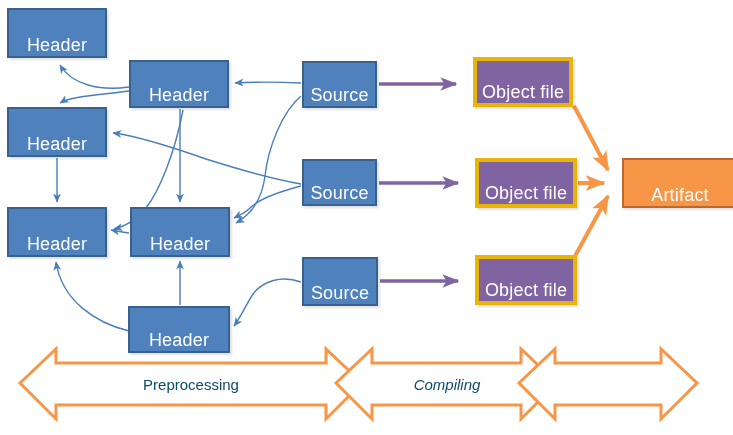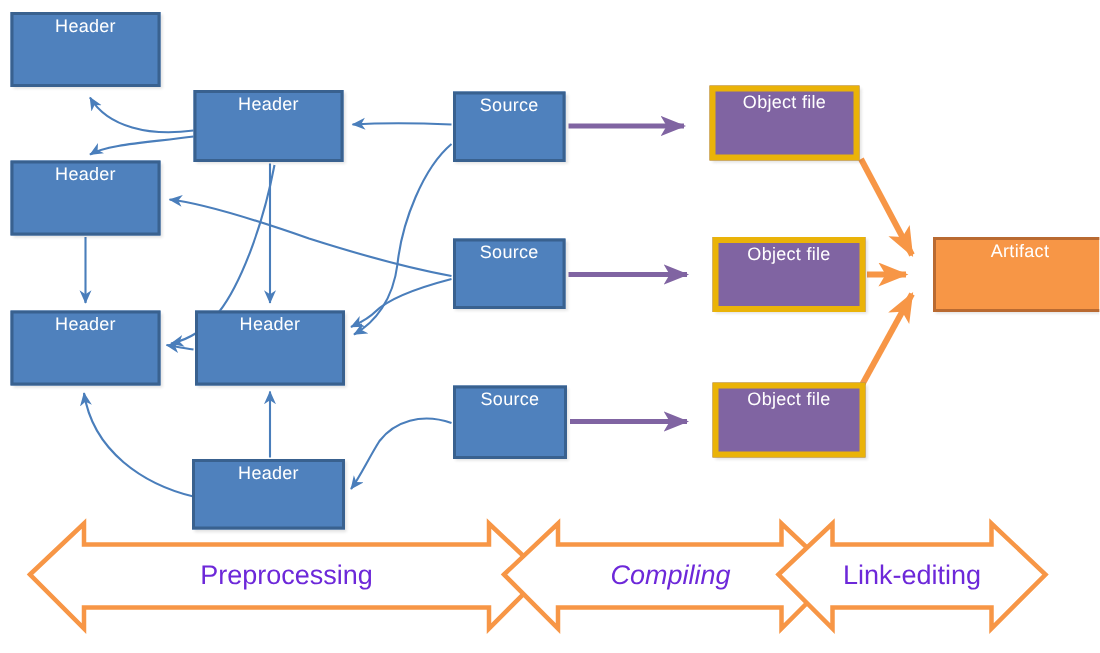--- a/index.html
+++ b/index.html
@@ -7,32 +7,32 @@
     position:relative;
     width:733px;height:435px;
     background:#ffffff;
     font-family:"Liberation Sans", sans-serif;
     overflow:hidden;
   }
   #edges{position:absolute;left:0;top:0;width:733px;height:435px;}
   .node{
     position:absolute;
     box-sizing:border-box;
-    display:flex;align-items:flex-start;justify-content:center;
-    color:#ffffff;font-size:12px;letter-spacing:.2px;
+    display:flex;align-items:flex-end;justify-content:center;
+    color:#ffffff;font-size:18px;letter-spacing:.2px;
     box-shadow:1.5px 1.5px 2px rgba(0,0,0,0.12);
   }
   .node.blue  {background:#4f81bd;border:2px solid #39618f;}
   .node.purple{background:#8064a2;border:4px solid #eab308;}
   .node.orange{background:#f79646;border:2px solid #b96a31;}
 
   .stage-label{
     position:absolute;
     transform:translate(-50%,-50%);
-    color:#6d28d9;font-size:18px;white-space:nowrap;
+    color:#0c4a6e;font-size:15px;white-space:nowrap;
   }
 
   
   #h1{left:7px;  top:8px;  width:100px;height:50px;}
   #h2{left:129px;top:60px; width:100px;height:48px;}
   #h3{left:7px;  top:107px;width:100px;height:50px;}
   #h4{left:7px;  top:207px;width:100px;height:50px;}
   #h5{left:130px;top:207px;width:100px;height:50px;}
   #h6{left:128px;top:306px;width:102px;height:47px;}
   #s1{left:302px;top:61px; width:75px; height:47px;}
@@ -138,15 +138,14 @@
   <div class="node purple" id="o3">
       <span>Object file</span>
     </div>
 
   <div class="node orange" id="artifact">
       <span>Artifact</span>
     </div>
 
   <div class="stage-label" id="stage-label-1">Preprocessing</div>
   <div class="stage-label" id="stage-label-2">Compiling</div>
-  <div class="stage-label" id="stage-label-3">Link-editing</div>
 
 </div>
 
 </body></html>

